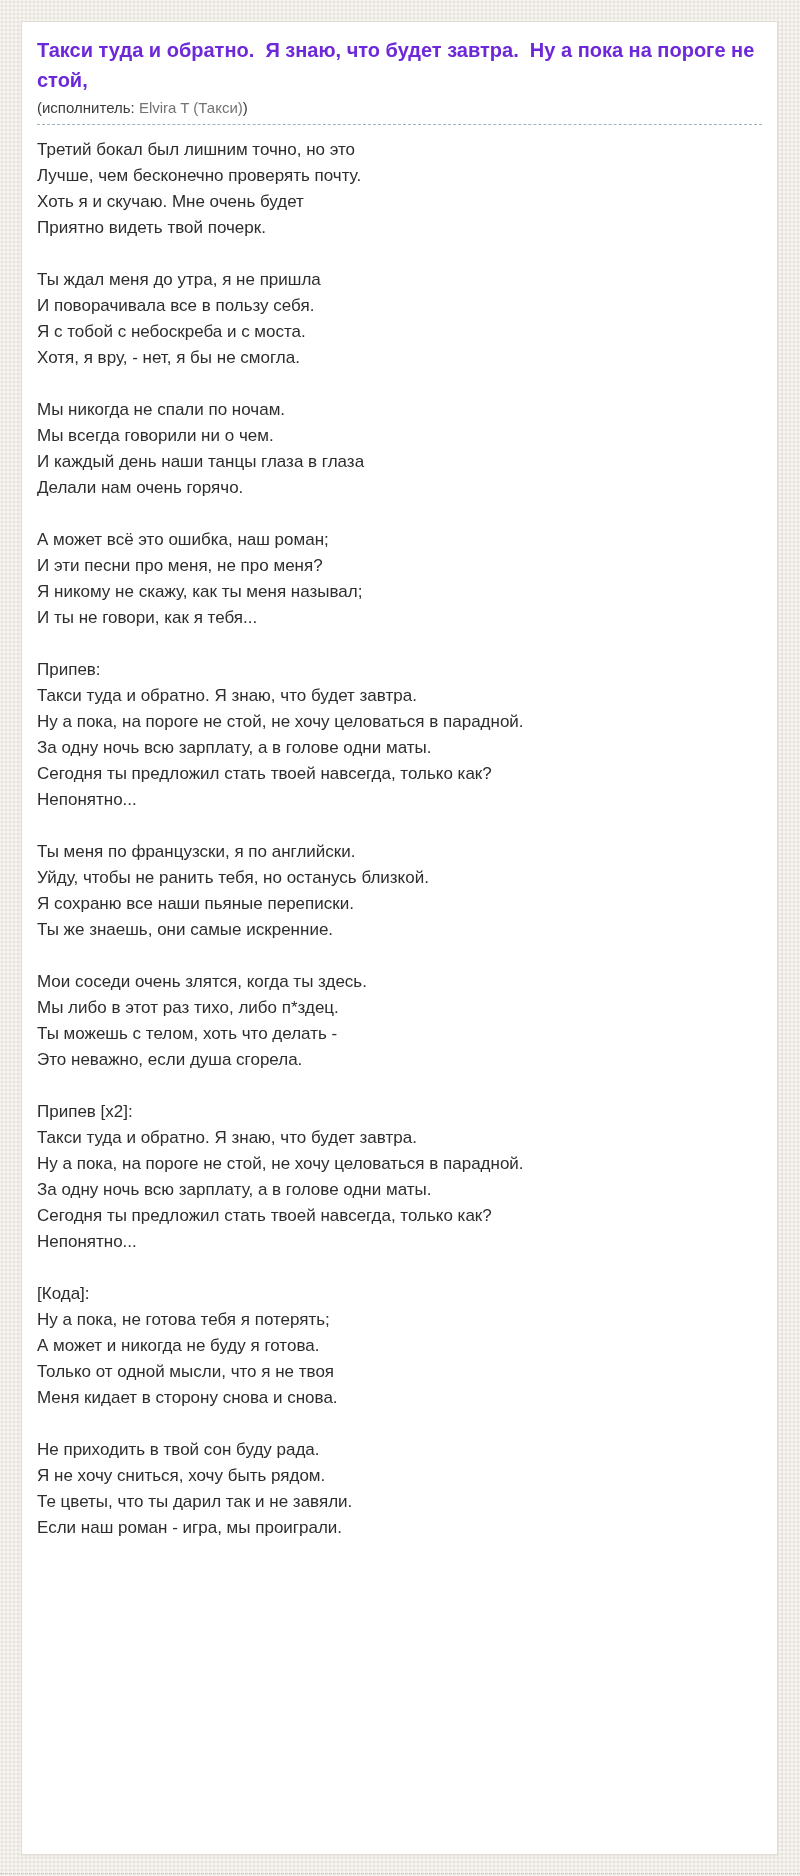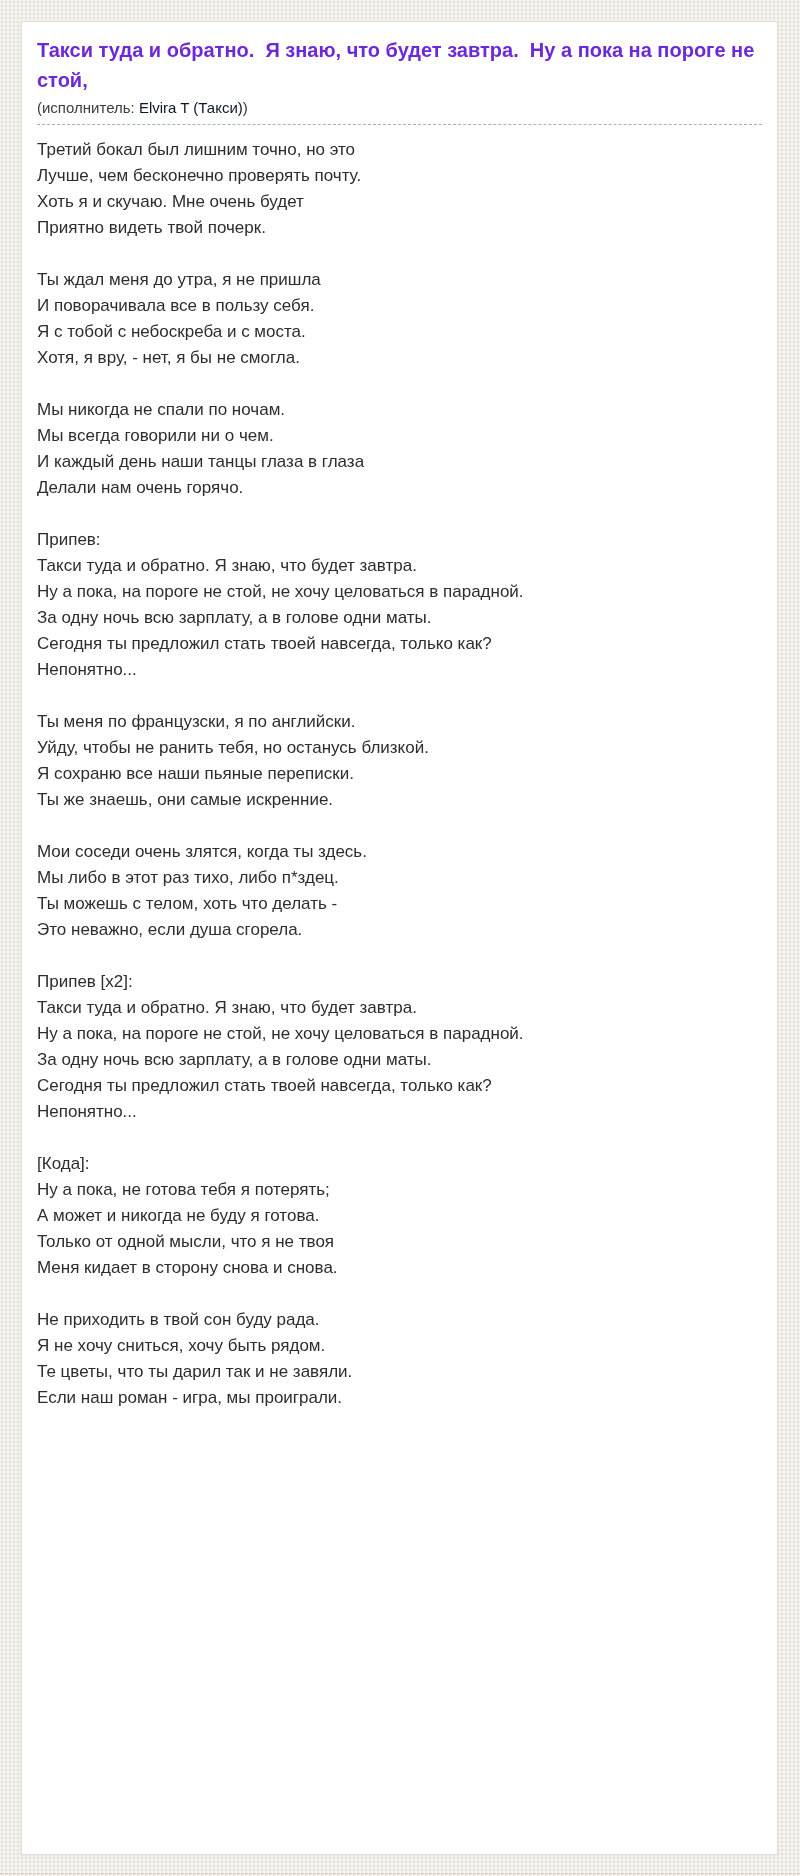--- a/index.html
+++ b/index.html
@@ -70,28 +70,29 @@
     width: 100%;
     border-top: 1px dotted #c9c2b5;
   }
 </style>
 </head>
 <body>
 
 <div class="panel">
   <h1 class="song-title" style="color: #6d28d9;">Такси туда и обратно.&nbsp; Я знаю, что будет завтра.&nbsp; Ну а пока на пороге не стой,</h1>
 
-  <p class="artist-line"><span>(исполнитель: </span><a class="artist-link" style="color: #0f172a;">Elvira T (Такси)</a><span>)</span></p>
+  <p class="artist-line"><span>(исполнитель: </span><a class="artist-link" style="color: #737373;">Elvira T (Такси)</a><span>)</span></p>
 
   <div class="dotted-sep"></div>
 
   <div class="lyrics" style="color: rgb(45, 45, 45);">
       <p>Третий бокал был лишним точно, но это<br>Лучше, чем бесконечно проверять почту.<br>Хоть я и скучаю. Мне очень будет<br>Приятно видеть твой почерк.</p>
       <p>Ты ждал меня до утра, я не пришла<br>И поворачивала все в пользу себя.<br>Я с тобой с небоскреба и с моста.<br>Хотя, я вру, - нет, я бы не смогла.</p>
       <p>Мы никогда не спали по ночам.<br>Мы всегда говорили ни о чем.<br>И каждый день наши танцы глаза в глаза<br>Делали нам очень горячо.</p>
+      <p>А может всё это ошибка, наш роман;<br>И эти песни про меня, не про меня?<br>Я никому не скажу, как ты меня называл;<br>И ты не говори, как я тебя...</p>
       <p>Припев:<br>Такси туда и обратно. Я знаю, что будет завтра.<br>Ну а пока, на пороге не стой, не хочу целоваться в парадной.<br>За одну ночь всю зарплату, а в голове одни маты.<br>Сегодня ты предложил стать твоей навсегда, только как?<br>Непонятно...</p>
       <p>Ты меня по французски, я по английски.<br>Уйду, чтобы не ранить тебя, но останусь близкой.<br>Я сохраню все наши пьяные переписки.<br>Ты же знаешь, они самые искренние.</p>
       <p>Мои соседи очень злятся, когда ты здесь.<br>Мы либо в этот раз тихо, либо п*здец.<br>Ты можешь с телом, хоть что делать -<br>Это неважно, если душа сгорела.</p>
       <p>Припев [x2]:<br>Такси туда и обратно. Я знаю, что будет завтра.<br>Ну а пока, на пороге не стой, не хочу целоваться в парадной.<br>За одну ночь всю зарплату, а в голове одни маты.<br>Сегодня ты предложил стать твоей навсегда, только как?<br>Непонятно...</p>
       <p>[Кода]:<br>Ну а пока, не готова тебя я потерять;<br>А может и никогда не буду я готова.<br>Только от одной мысли, что я не твоя<br>Меня кидает в сторону снова и снова.</p>
       <p>Не приходить в твой сон буду рада.<br>Я не хочу сниться, хочу быть рядом.<br>Те цветы, что ты дарил так и не завяли.<br>Если наш роман - игра, мы проиграли.</p>
     </div>
 </div>
 
 <div class="bottom-edge"></div>

